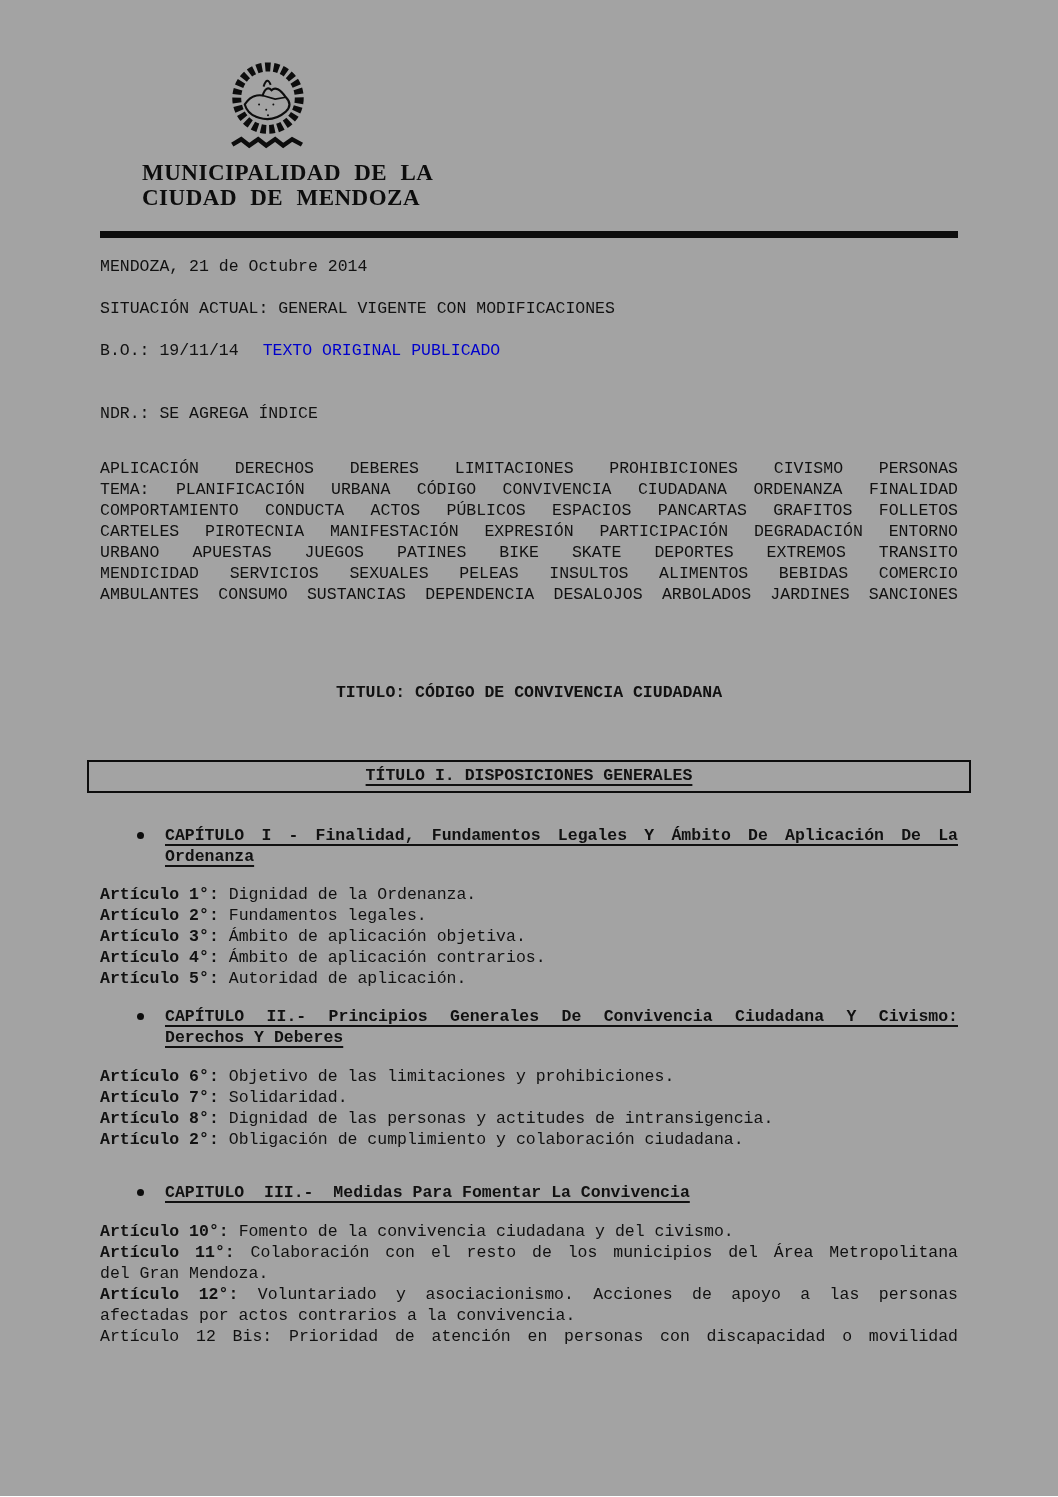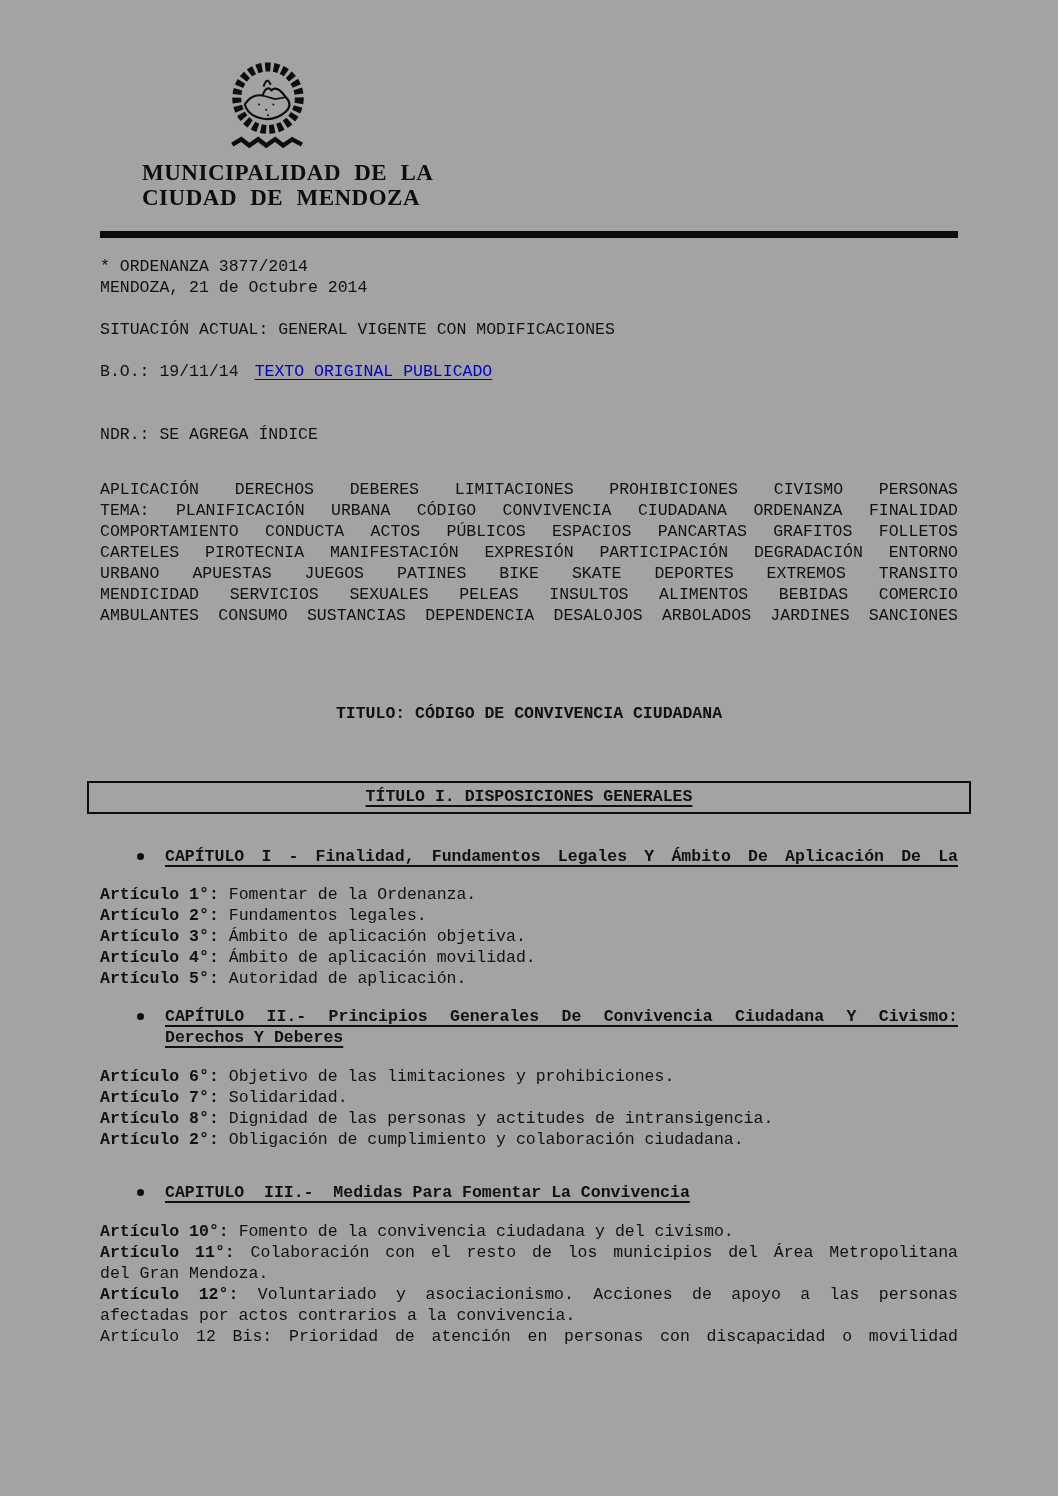--- a/index.html
+++ b/index.html
@@ -31,23 +31,22 @@
     color: #0d0d0d;
     white-space: nowrap;
   }
   .rule { height: 7px; background: #0d0d0d; margin-top: 21px; }
   
   .meta-block { margin-top: 18px; }
   .mono { min-height: 21px; }
   .blank { height: 21px; }
   .doc-link {
     color: var(--link-color, #0000cc);
-    text-decoration: underline;
     text-underline-offset: 3px;
-    margin-left: 16px;
+    margin-left: 24px;
     cursor: pointer;
   }
   .stretch { text-align: justify; text-align-last: justify; }
   .tema { margin-top: 34px; }
   .main-title { margin-top: 77px; text-align: center; font-weight: bold; }
   .boxed-title {
     margin: 57px -13px 0 -13px;
     border: 2px solid #0d0d0d;
     padding: 3px 0 5px 0;
     text-align: center;
@@ -104,21 +103,20 @@
       <div class="org-name">
         <div>MUNICIPALIDAD DE LA</div>
         <div>CIUDAD DE MENDOZA</div>
       </div>
     </div>
   </header>
 
   <div class="rule"></div>
 
   <section class="meta-block">
-    <div class="mono">* ORDENANZA 3877/2014</div>
     <div class="mono">MENDOZA, 21 de Octubre 2014</div>
     <div class="blank"></div>
     <div class="mono">SITUACIÓN ACTUAL: GENERAL VIGENTE CON MODIFICACIONES</div>
     <div class="blank"></div>
     <div class="mono">
       <span>B.O.: 19/11/14</span><a class="doc-link">TEXTO ORIGINAL PUBLICADO</a>
     </div>
     <div class="blank"></div>
     <div class="blank"></div>
     <div class="mono">NDR.: SE AGREGA ÍNDICE</div>
@@ -138,27 +136,28 @@
 
   <div class="boxed-title">
     <span class="u-bold">TÍTULO I. DISPOSICIONES GENERALES</span>
   </div>
 
   <section class="chapter">
     <div class="bullet-row">
       <span class="bullet-dot"></span>
       <div class="chapter-heading">
         <div class="hl stretch">CAPÍTULO I - Finalidad, Fundamentos Legales Y Ámbito De Aplicación De La</div>
+        <div class="hl">Ordenanza</div>
       </div>
     </div>
     <div class="articles">
-      <div class="article"><b>Artículo 1°:</b><span> Fomentar de la Ordenanza.</span></div>
+      <div class="article"><b>Artículo 1°:</b><span> Dignidad de la Ordenanza.</span></div>
       <div class="article"><b>Artículo 2°:</b><span> Fundamentos legales.</span></div>
       <div class="article"><b>Artículo 3°:</b><span> Ámbito de aplicación objetiva.</span></div>
-      <div class="article"><b>Artículo 4°:</b><span> Ámbito de aplicación movilidad.</span></div>
+      <div class="article"><b>Artículo 4°:</b><span> Ámbito de aplicación contrarios.</span></div>
       <div class="article"><b>Artículo 5°:</b><span> Autoridad de aplicación.</span></div>
     </div>
   </section>
 
   <section class="chapter mt17">
     <div class="bullet-row">
       <span class="bullet-dot"></span>
       <div class="chapter-heading">
         <div class="hl stretch">CAPÍTULO II.- Principios Generales De Convivencia Ciudadana Y Civismo:</div>
         <div class="hl">Derechos Y Deberes</div>

